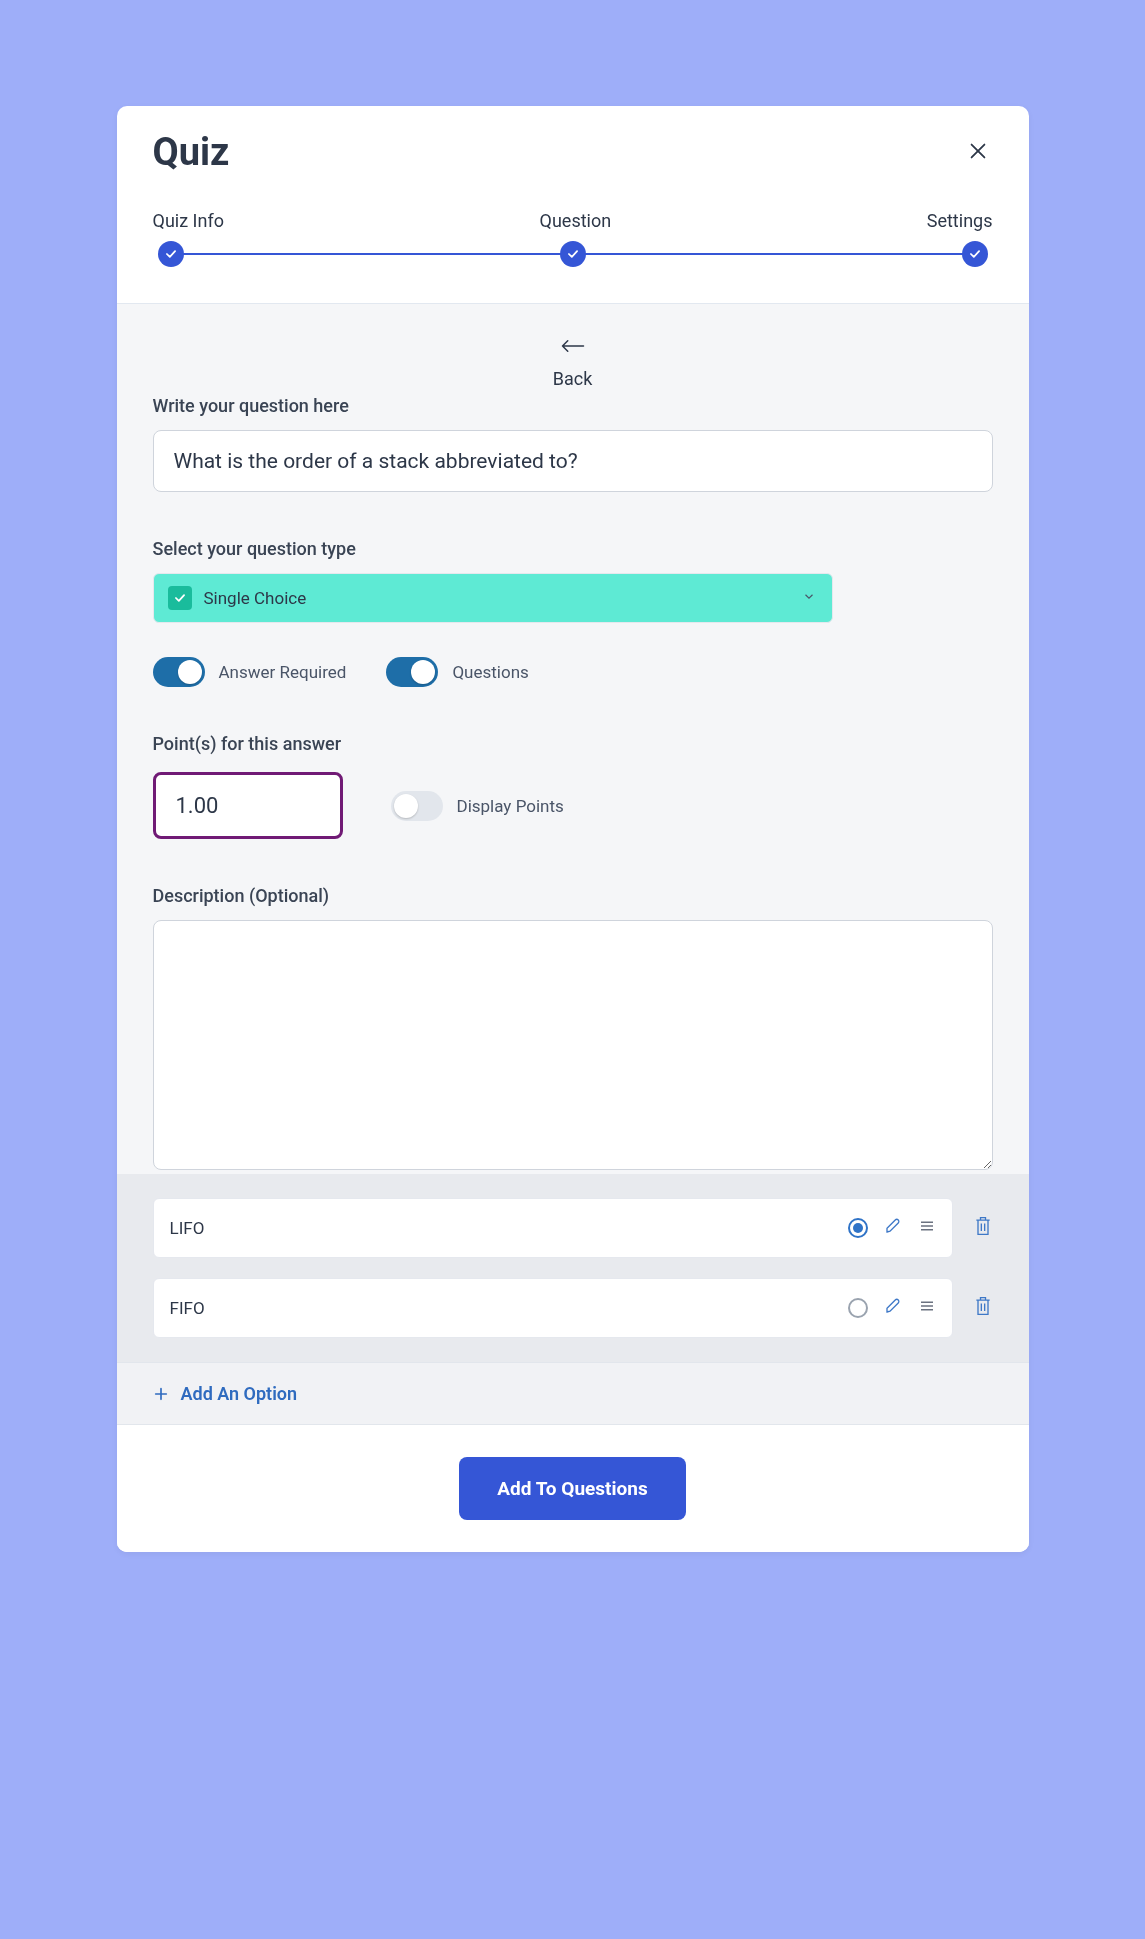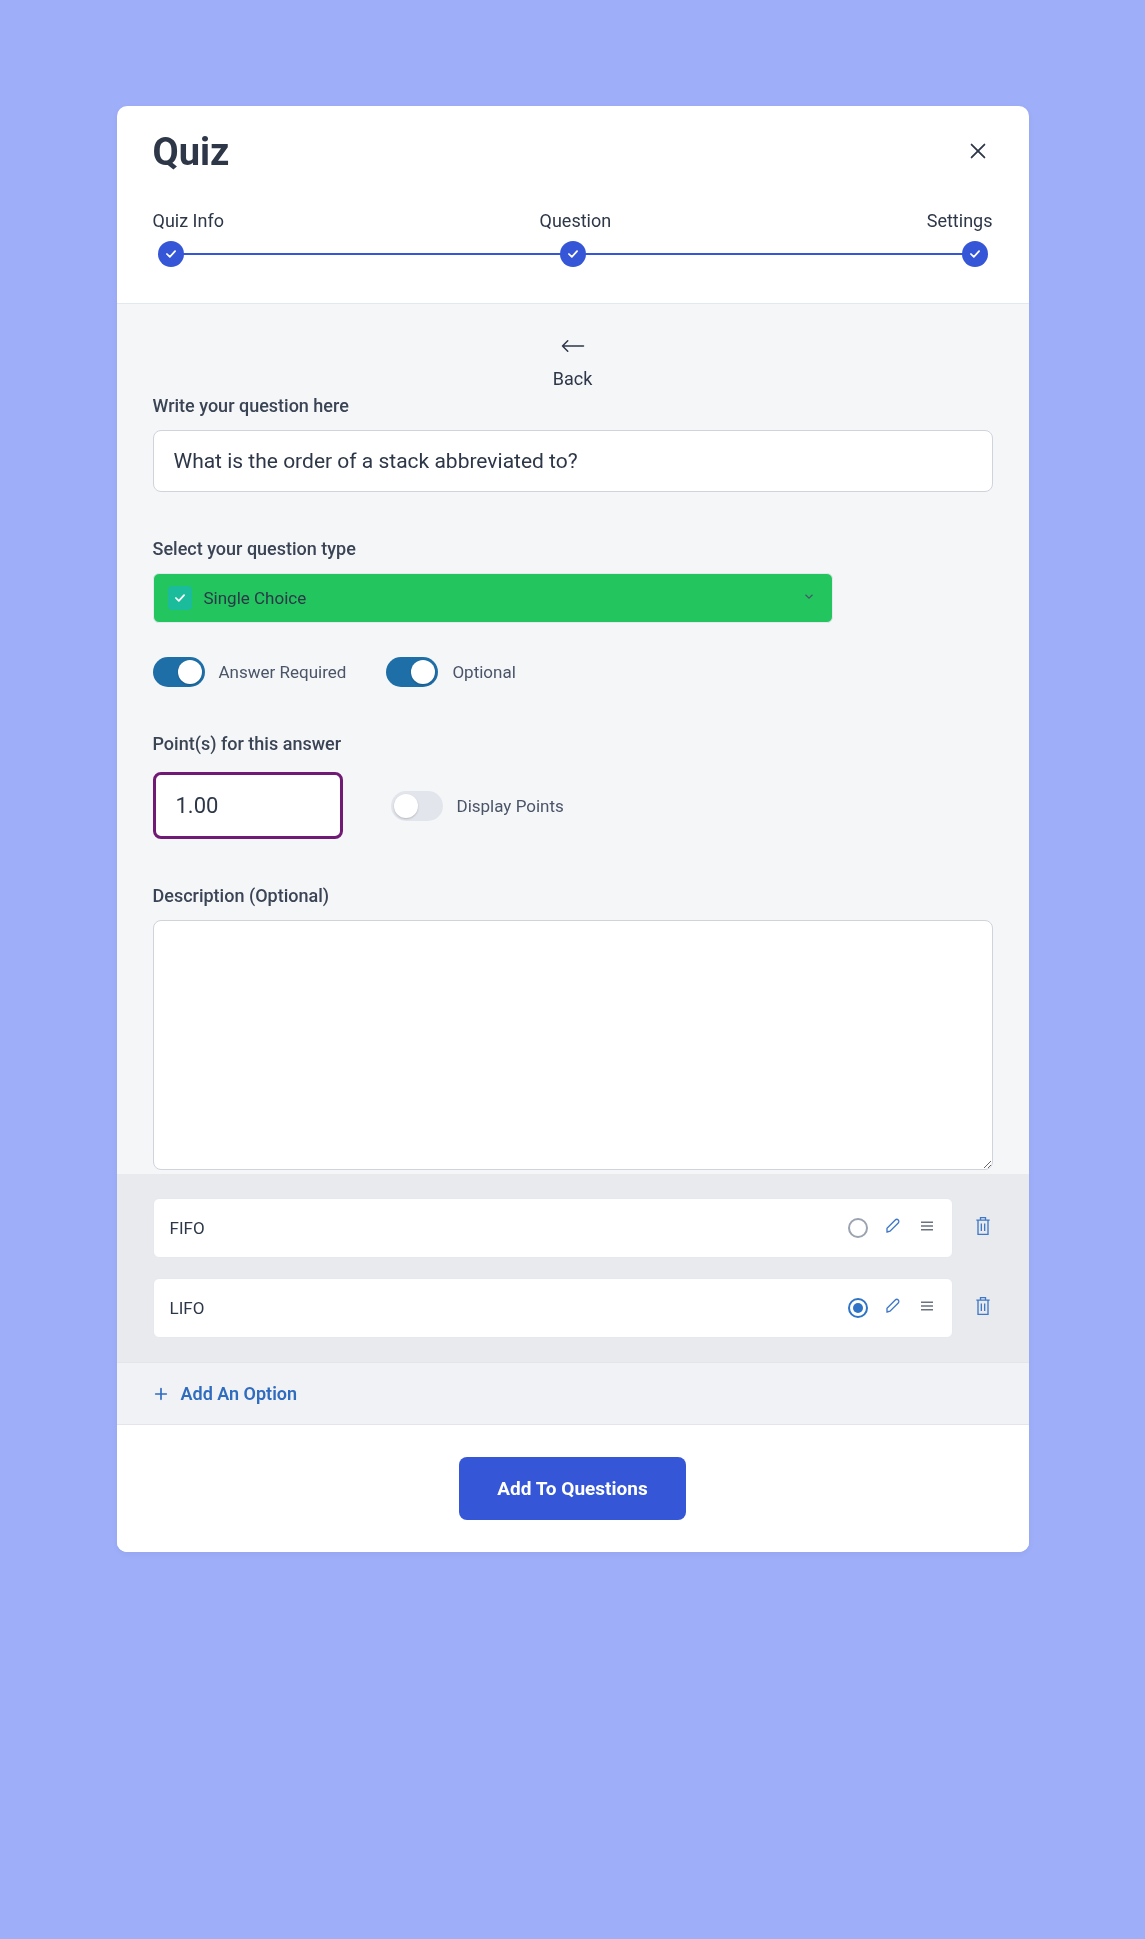--- a/index.html
+++ b/index.html
@@ -20,21 +20,21 @@
 
   .body { background:#f5f6f8; padding:34px 36px 0 36px; }
   .back-row { display:flex; align-items:center; gap:14px; margin-bottom:6px; cursor:pointer;flex-direction:column;}
   .back-row svg { width:24px; height:16px; stroke:#2d3748; stroke-width:2; fill:none;}
   .back-label { font-size:18px; color:#2d3748; }
   .field-label { font-size:18px; color:#3a4454; margin:4px 0 14px 0; font-weight:500; }
   .text-input { width:100%; padding:18px 20px; font-size:21px; color:#2d3748; border:1px solid #cfd4dc; border-radius:8px; background:#fff; }
 
   .section-gap { height:42px; }
 
-  .select-box { position:relative; width:680px; max-width:100%; background:#22c55e; border:1px solid #e5e8ee; border-radius:6px; padding:12px 44px 12px 14px; display:flex; align-items:center; gap:12px; cursor:pointer;}
+  .select-box { position:relative; width:680px; max-width:100%; background:#5eead4; border:1px solid #e5e8ee; border-radius:6px; padding:12px 44px 12px 14px; display:flex; align-items:center; gap:12px; cursor:pointer;}
   .select-check { width:24px; height:24px; border-radius:4px; background:#1abc9c; display:flex; align-items:center; justify-content:center;}
   .select-check svg{width:14px;height:14px;stroke:#fff;stroke-width:3;fill:none;}
   .select-label{font-size:17px;color:#2d3748;}
   .select-caret{position:absolute;right:16px;top:50%;transform:translateY(-50%);}
   .select-caret svg{width:14px;height:14px;stroke:#4a5568;stroke-width:2;fill:none;}
 
   .toggle-row{display:flex;align-items:flex-end;gap:40px;margin-top:34px;}
   .toggle-group{display:flex;align-items:center;gap:14px;}
   .toggle{width:52px;height:30px;border-radius:30px;position:relative;cursor:pointer;}
   .toggle.on{background:#1e6ea8;}
@@ -143,21 +143,21 @@
       <div class="toggle-group">
         <div class="toggle on">
             <div class="knob"></div>
           </div>
         <span class="toggle-label">Answer Required</span>
       </div>
       <div class="toggle-group">
         <div class="toggle on">
             <div class="knob"></div>
           </div>
-        <span class="toggle-label">Optional</span>
+        <span class="toggle-label">Questions</span>
       </div>
     </div>
 
     <div class="section-gap"></div>
 
     <div class="field-label">Point(s) for this answer</div>
     <div class="points-row">
       <input class="points-input" value="1.00" style="">
       <div class="toggle-group">
         <div class="toggle off">
@@ -167,40 +167,20 @@
       </div>
     </div>
 
     <div class="section-gap"></div>
 
     <div class="field-label">Description (Optional)</div>
     <textarea class="desc-area" style=""></textarea>
 
 
     <div class="options-panel">
-
-      <div class="option-row">
-        <div class="option-box">
-          <span class="option-text">FIFO</span>
-          <div class="option-ctrls">
-            <span class="radio unchecked"></span>
-            <span class="mini-icon"><svg viewBox="0 0 24 24">
-                  <path d="M4 20 L8 19 L19 8 C20 7 20 5 19 4 C18 3 16 3 15 4 L4 15 Z"></path>
-                </svg></span>
-            <span class="mini-icon drag-icon"><svg viewBox="0 0 24 24">
-                  <path d="M4 7 H20 M4 12 H20 M4 17 H20"></path>
-                </svg></span>
-          </div>
-        </div>
-        <span class="trash-btn">
-          <svg viewBox="0 0 24 26">
-              <path d="M4 6 H20 M9 6 V3 H15 V6 M6 6 V23 H18 V6 M10 10 V19 M14 10 V19"></path>
-            </svg>
-        </span>
-      </div>
 
       <div class="option-row">
         <div class="option-box">
           <span class="option-text">LIFO</span>
           <div class="option-ctrls">
             <span class="radio">
                 <span class="dot"></span>
               </span>
             <span class="mini-icon"><svg viewBox="0 0 24 24">
                   <path d="M4 20 L8 19 L19 8 C20 7 20 5 19 4 C18 3 16 3 15 4 L4 15 Z"></path>
@@ -210,20 +190,40 @@
                 </svg></span>
           </div>
         </div>
         <span class="trash-btn">
           <svg viewBox="0 0 24 26">
               <path d="M4 6 H20 M9 6 V3 H15 V6 M6 6 V23 H18 V6 M10 10 V19 M14 10 V19"></path>
             </svg>
         </span>
       </div>
 
+      <div class="option-row">
+        <div class="option-box">
+          <span class="option-text">FIFO</span>
+          <div class="option-ctrls">
+            <span class="radio unchecked"></span>
+            <span class="mini-icon"><svg viewBox="0 0 24 24">
+                  <path d="M4 20 L8 19 L19 8 C20 7 20 5 19 4 C18 3 16 3 15 4 L4 15 Z"></path>
+                </svg></span>
+            <span class="mini-icon drag-icon"><svg viewBox="0 0 24 24">
+                  <path d="M4 7 H20 M4 12 H20 M4 17 H20"></path>
+                </svg></span>
+          </div>
+        </div>
+        <span class="trash-btn">
+          <svg viewBox="0 0 24 26">
+              <path d="M4 6 H20 M9 6 V3 H15 V6 M6 6 V23 H18 V6 M10 10 V19 M14 10 V19"></path>
+            </svg>
+        </span>
+      </div>
+
     </div>
 
     <div class="add-option-strip">
       <svg viewBox="0 0 24 24">
           <path d="M12 4 V20 M4 12 H20" stroke-linecap="round"></path>
         </svg>
       <span>Add An Option</span>
     </div>
 
     <div class="footer">

